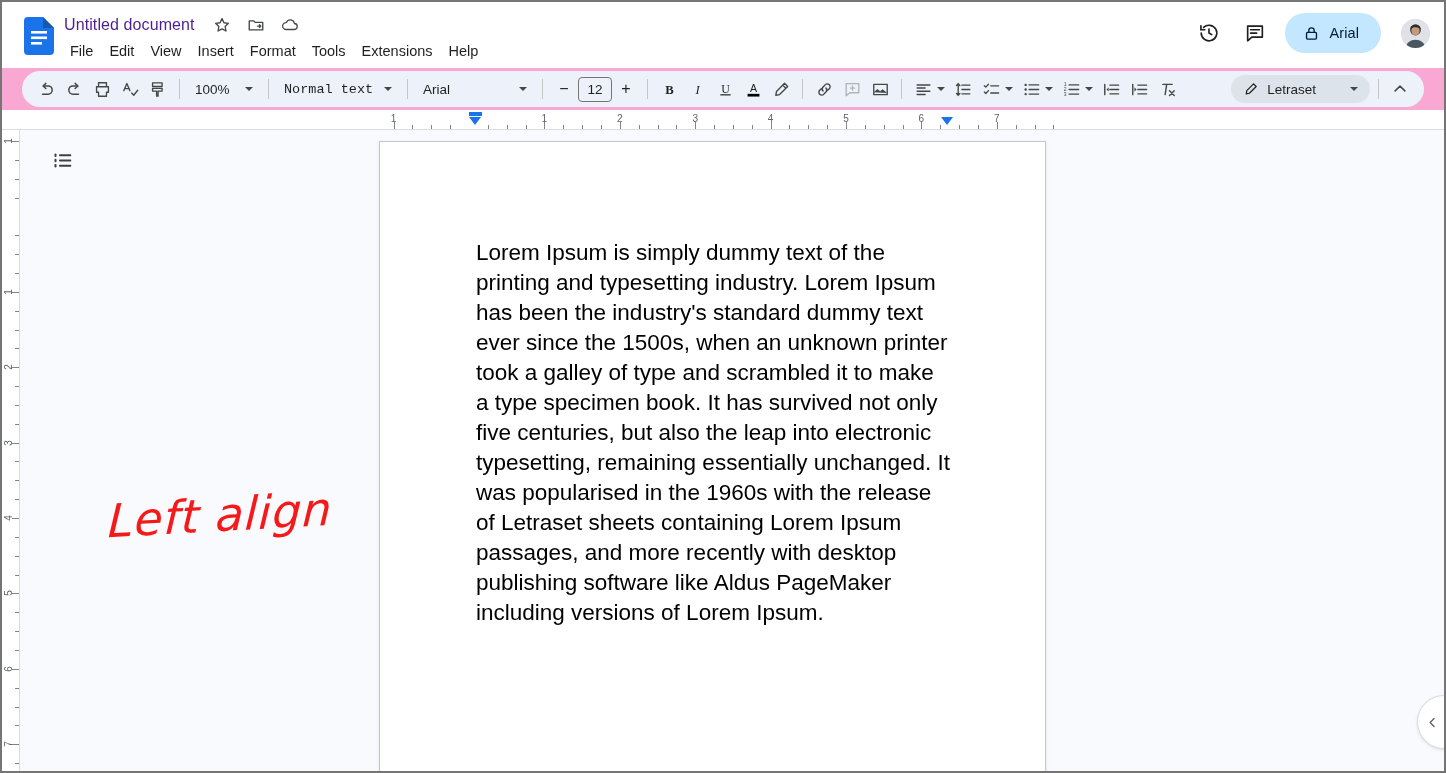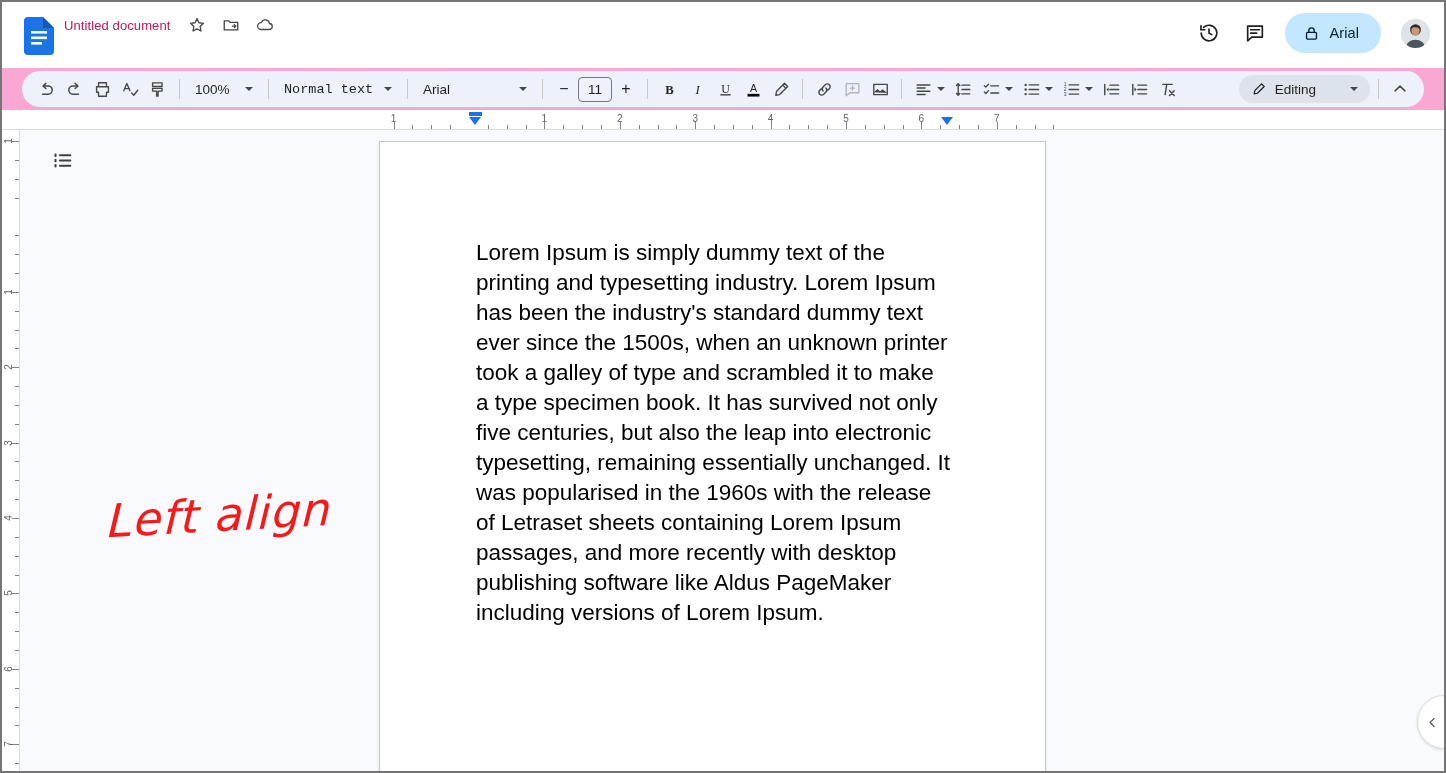--- a/index.html
+++ b/index.html
@@ -26,21 +26,21 @@
   }
   .docs-logo {
     position: absolute; left: 24px; top: 17px;
     width: 30px; height: 38px;
   }
   .title-block {
     position: absolute; left: 62px; top: 10px;
   }
   .title-row { display: flex; align-items: center; height: 30px; }
   .doc-title {
-    font-size: 13px; color: #be185d; font-weight: 400;
+    font-size: 16px; color: #4c1d95; font-weight: 400;
     letter-spacing: .1px; white-space: nowrap;
     padding: 1px 2px; border-radius: 3px;
   }
   .title-icons { display: flex; align-items: center; margin-left: 14px; gap: 12px; }
   .ti { width: 22px; height: 22px; display:flex; align-items:center; justify-content:center; cursor:pointer; }
   .menubar { display: flex; align-items: center; gap: 0px; margin-top: 1px; margin-left: 0px; }
   .menu-item {
     font-size: 14.5px; color: #1f1f1f; padding: 2px 8px;
     border-radius: 4px; cursor: pointer; white-space: nowrap;
   }
@@ -254,20 +254,30 @@
               <path d="M14 13.5h4M16.5 11.5l2 2-2 2" stroke-linecap="round"></path>
             </svg>
           </div>
           <div class="ti">
             <svg width="20" height="18" viewBox="0 0 24 24" fill="none" stroke="#444746" stroke-width="1.7" stroke-linejoin="round">
               <path d="M6.5 18h11a4 4 0 0 0 .4-8 5.6 5.6 0 0 0-10.7-1.3A3.9 3.9 0 0 0 6.5 18z"></path>
             </svg>
           </div>
         </div>
       </div>
+      <div class="menubar">
+        <div class="menu-item">File</div>
+        <div class="menu-item">Edit</div>
+        <div class="menu-item">View</div>
+        <div class="menu-item">Insert</div>
+        <div class="menu-item">Format</div>
+        <div class="menu-item">Tools</div>
+        <div class="menu-item">Extensions</div>
+        <div class="menu-item">Help</div>
+      </div>
     </div>
 
     <div class="header-right">
       <div class="hdr-icon-btn">
         <svg width="22" height="22" viewBox="0 0 24 24" fill="none" stroke="#1f1f1f" stroke-width="1.8" stroke-linecap="round">
           <path d="M3.5 12a8.5 8.5 0 1 0 2.6-6.1"></path>
           <path d="M3.2 4.2v4.2h4.2"></path>
           <path d="M12 7.6V12l3 1.8"></path>
         </svg>
       </div>
@@ -348,21 +358,21 @@
       <div class="tb-sep"></div>
 
       <div class="tb-drop font-drop">
         <span class="tb-drop-label">Arial</span>
         <span class="caret"></span>
       </div>
 
       <div class="tb-sep"></div>
 
       <div class="tb-txt-btn">−</div>
-      <div class="fontsize-box">11</div>
+      <div class="fontsize-box">12</div>
       <div class="tb-txt-btn">+</div>
 
       <div class="tb-sep"></div>
 
       <div class="tb-btn">
         <svg width="19" height="19" viewBox="0 0 24 24">
             <text x="12" y="17.5" font-family="Liberation Serif, serif" font-size="16" font-weight="bold" fill="#1f1f1f" text-anchor="middle">B</text>
           </svg>
       </div>
       <div class="tb-btn">
@@ -480,21 +490,21 @@
           <path d="M6 5.5h12"></path>
           <path d="M11 5.5L9 18.5"></path>
           <path d="M14.5 13.5l6 6M20.5 13.5l-6 6"></path>
         </svg>
       </div>
 
       <div class="mode-chip">
         <svg width="16" height="16" viewBox="0 0 24 24" fill="none" stroke="#1f1f1f" stroke-width="1.8" stroke-linejoin="round">
           <path d="M15.8 4.2l4 4L9.6 18.4l-4.8.9.9-4.8z"></path>
         </svg>
-        <span>Editing</span>
+        <span>Letraset</span>
         <span class="caret" style="margin-left:26px"></span>
       </div>
 
       <div class="tb-sep" style="margin-left:8px"></div>
 
       <div class="tb-btn">
         <svg width="18" height="18" viewBox="0 0 24 24" fill="none" stroke="#444746" stroke-width="2" stroke-linecap="round" stroke-linejoin="round">
           <path d="M5.5 14.5L12 8.2l6.5 6.3"></path>
         </svg>
       </div>

